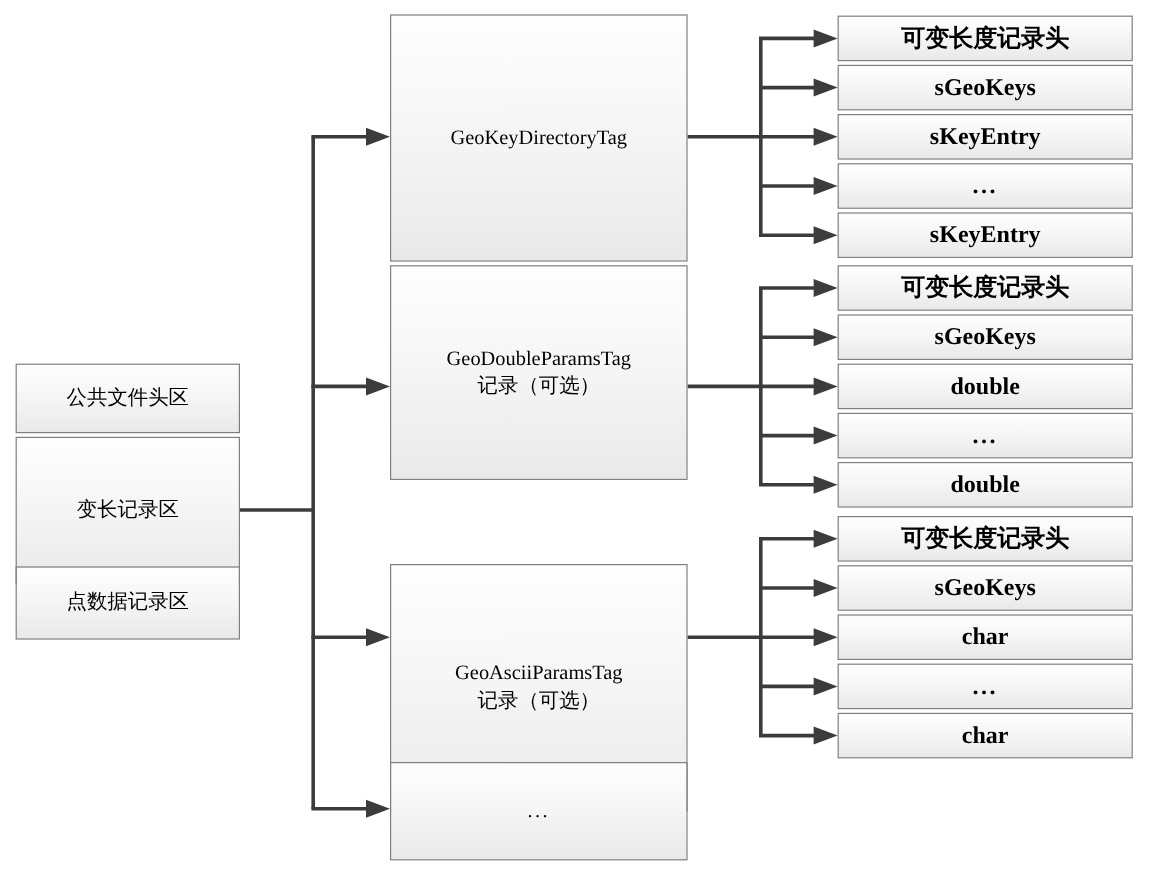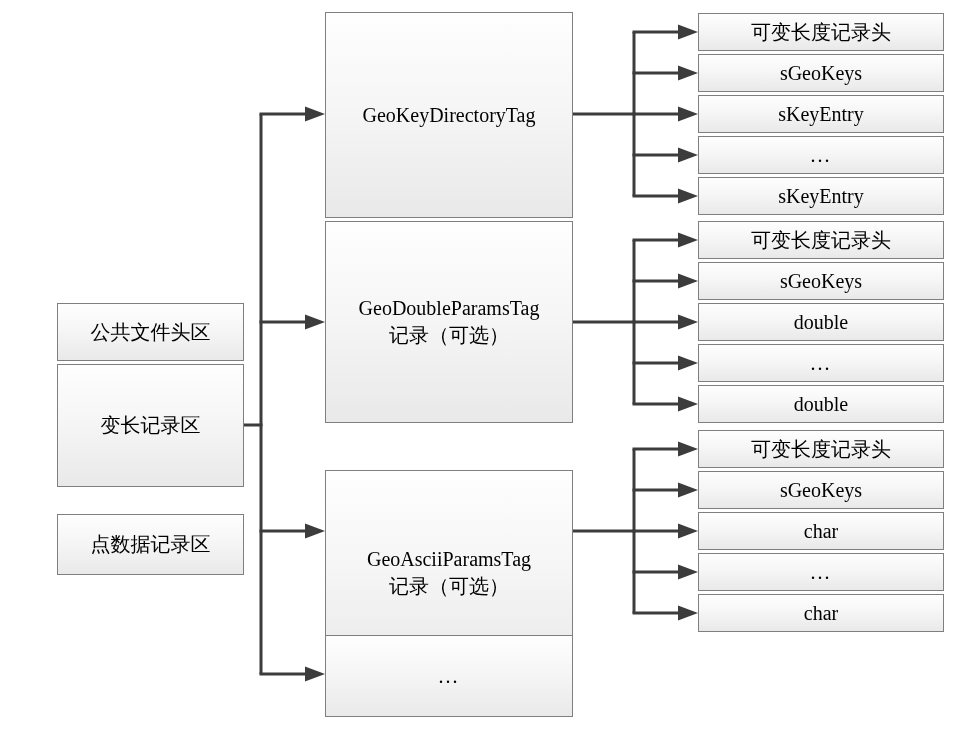--- a/index.html
+++ b/index.html
@@ -20,26 +20,26 @@
   .box {
     position: absolute;
     box-sizing: border-box;
     border: 1px solid #7f7f7f;
     background: linear-gradient(180deg, #fefefe 0%, #f6f6f6 45%, #e9e9e9 100%);
     display: flex;
     flex-direction: column;
     align-items: center;
     justify-content: center;
     text-align: center;
-    font-size: 20px;
+    font-size: 17px;
     line-height: 1.35;
   }
-  .left-box   { left: 13px;  width: 187px; margin-left: 44px; }
+  .left-box   { left: 13px;  width: 187px; }
   .mid-box    { left: 325px; width: 248px; }
-  .right-box  { left: 698px; width: 246px; height: 38px; font-size: 20px; }
+  .right-box  { left: 698px; width: 246px; height: 38px; font-size: 20px; font-weight: bold; }
   .ellipsis   { letter-spacing: 2px; }
 </style>
 </head>
 <body>
 
 <div class="canvas">
 
   <svg class="connectors" viewBox="0 0 960 729" xmlns="http://www.w3.org/2000/svg">
     <g stroke="#3c3c3c" stroke-width="3" fill="none">
 
@@ -100,28 +100,28 @@
       <polygon points="698,613 678,605.5 678,620.5"></polygon>
     </g>
   </svg>
 
   <div class="box left-box" style="top:303px; height:58px;">
     <span>公共文件头区</span>
   </div>
   <div class="box left-box" style="top:364px; height:123px;">
     <span>变长记录区</span>
   </div>
-  <div class="box left-box" style="top:514px; height:61px;">
+  <div class="box left-box" style="top:472px; height:61px;">
     <span>点数据记录区</span>
   </div>
 
   <div class="box mid-box" style="top:12px; height:206px;">
     <span>GeoKeyDirectoryTag</span>
   </div>
-  <div class="box mid-box" style="top:221px; height:202px;">
+  <div class="box mid-box" style="top:221px; height:179px;">
     <span>GeoDoubleParamsTag</span>
     <span>记录（可选）</span>
   </div>
   <div class="box mid-box" style="top:426px; height:206px;margin-top:44px;">
     <span>GeoAsciiParamsTag</span>
     <span>记录（可选）</span>
   </div>
   <div class="box mid-box" style="top:635px; height:82px;">
     <span class="ellipsis">...</span>
   </div>

